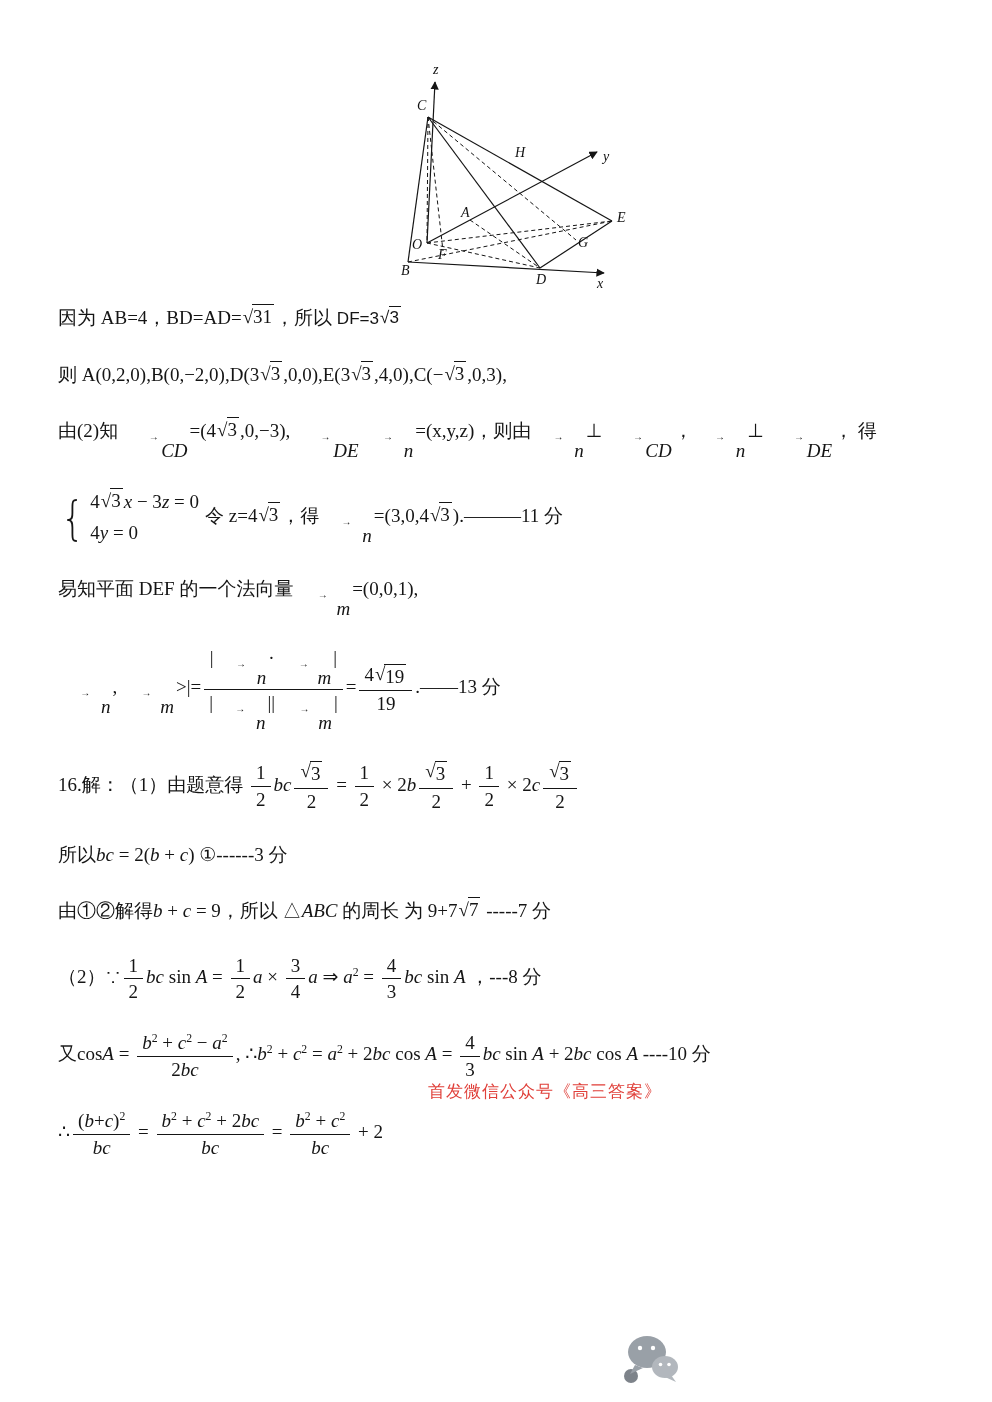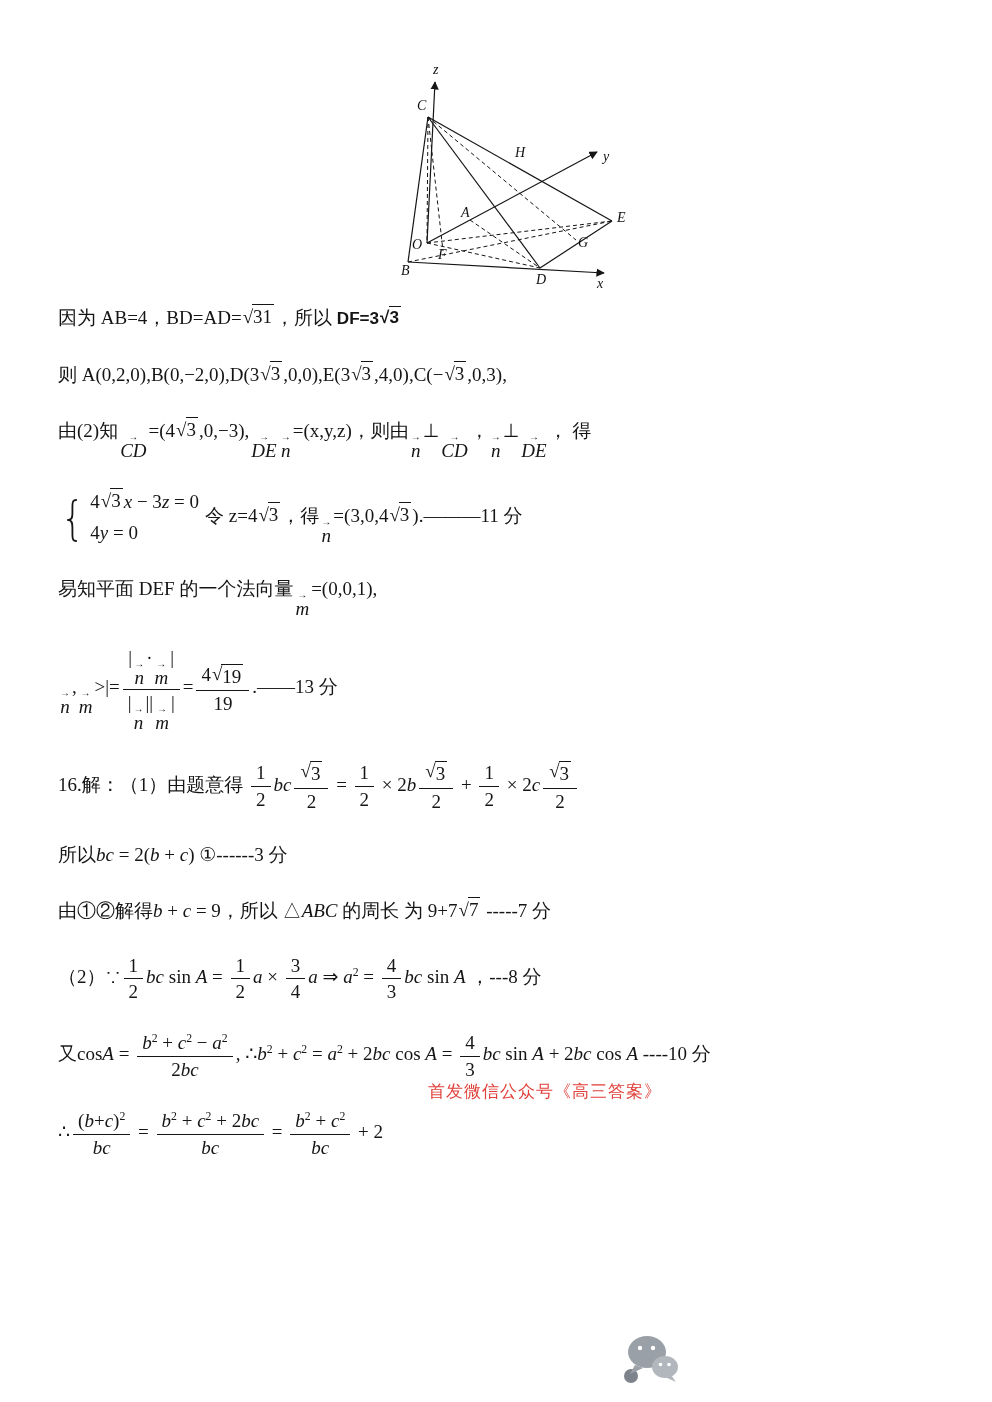--- a/index.html
+++ b/index.html
@@ -15,27 +15,27 @@
   .frac { display:inline-flex; flex-direction:column; vertical-align:middle;
           text-align:center; margin:0 3px; line-height:1.15; }
   .fr-n { display:block; padding:1px 5px 2px; border-bottom:1.4px solid #151515; }
   .fr-d { display:block; padding:2px 5px 0; }
   .sqrt { display:inline-flex; align-items:flex-start; margin:0 1px; }
   .sq-sign { transform:translateY(-1px); }
   .sq-rad { border-top:1.4px solid #151515; padding:0 2px 0 1px; margin-left:-1px; line-height:1.25; }
   .vec { display:inline-flex; flex-direction:column; align-items:center; vertical-align:-3px;
          line-height:1; margin:0 2px; }
   .vec-arrow { font-size:10px; height:9px; line-height:9px; }
-  .vec-base { font-style:italic; }
+  .vec-base { font-style:italic;margin-left:41px; }
   .cases { display:inline-flex; align-items:center; margin-right:6px; vertical-align:middle; }
   .brace { font-family:"DejaVu Sans", sans-serif; font-size:46px; font-weight:300;
            line-height:1; margin-right:3px; transform:scaleX(0.8); }
   .case-rows { display:inline-flex; flex-direction:column; gap:2px; text-align:left; }
   .case-row { display:block; }
-  .bs { font-family:"Liberation Sans", sans-serif; font-weight:bold; font-size:0.9em; }
+  .bs { font-family:"Liberation Sans", sans-serif; font-weight:normal; font-size:0.9em; }
   .watermark { position:absolute; left:428px; top:1080px; font-size:17px; letter-spacing:1px; }
   .wechat { position:absolute; left:618px; top:1332px; opacity:0.9; }
 </style>
 </head>
 <body>
 
 <div class="page">
 
   <svg class="figure" width="992" height="300" viewBox="0 0 992 300">
     <defs>

